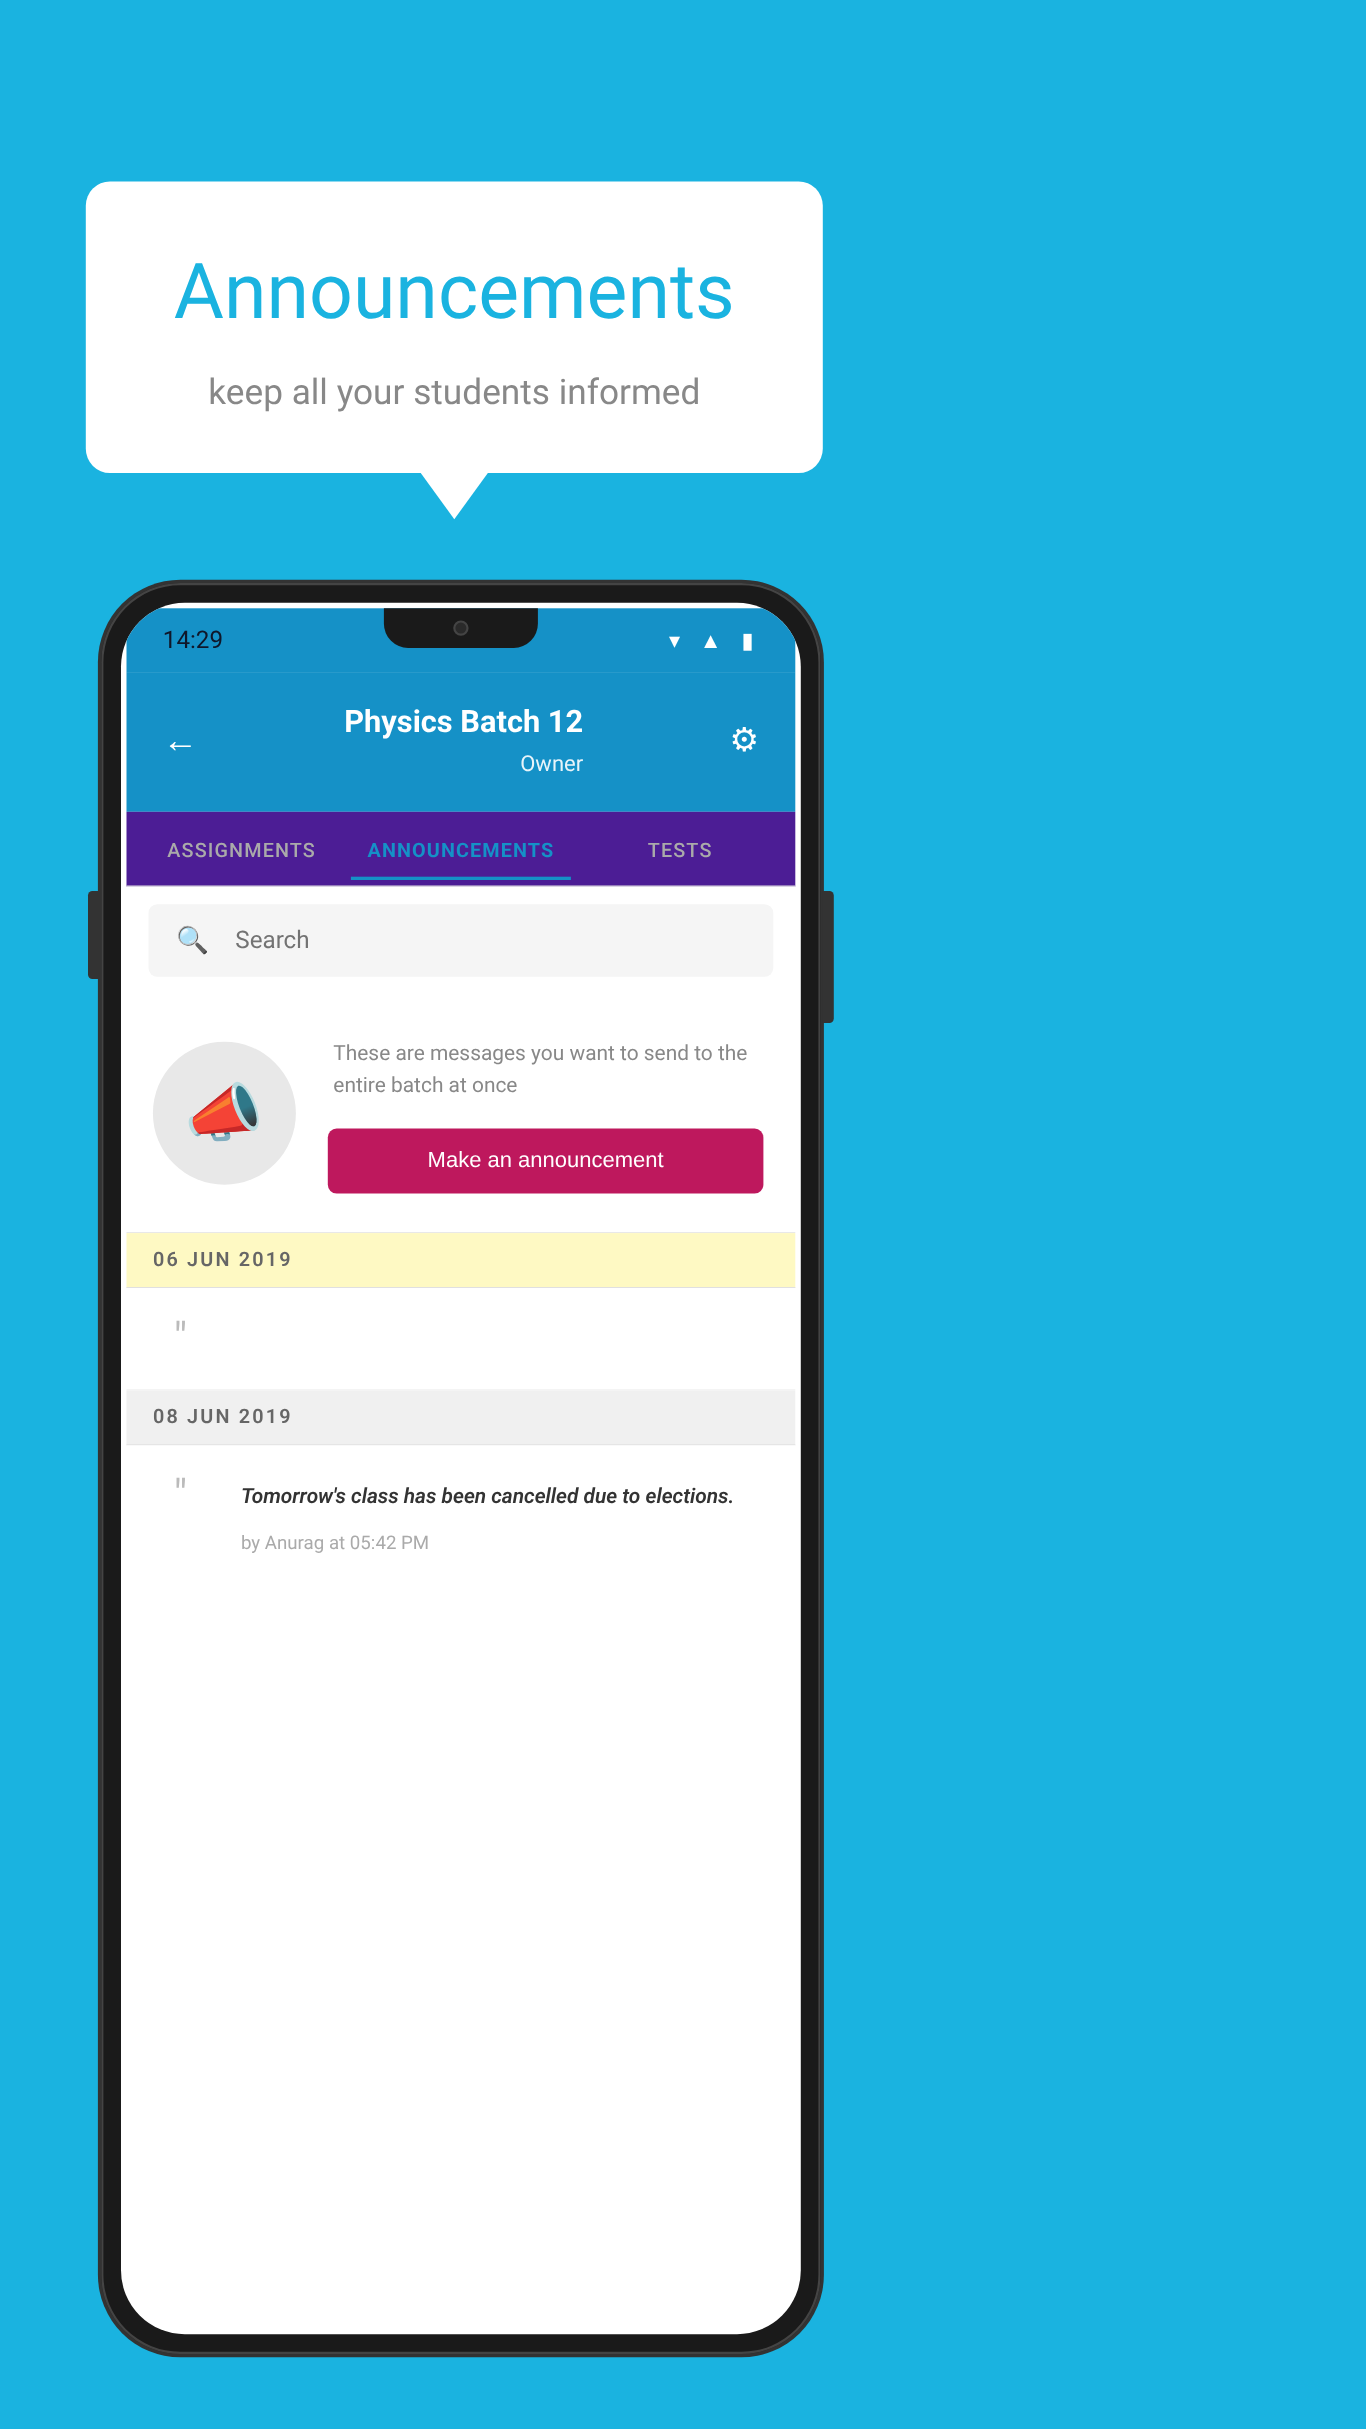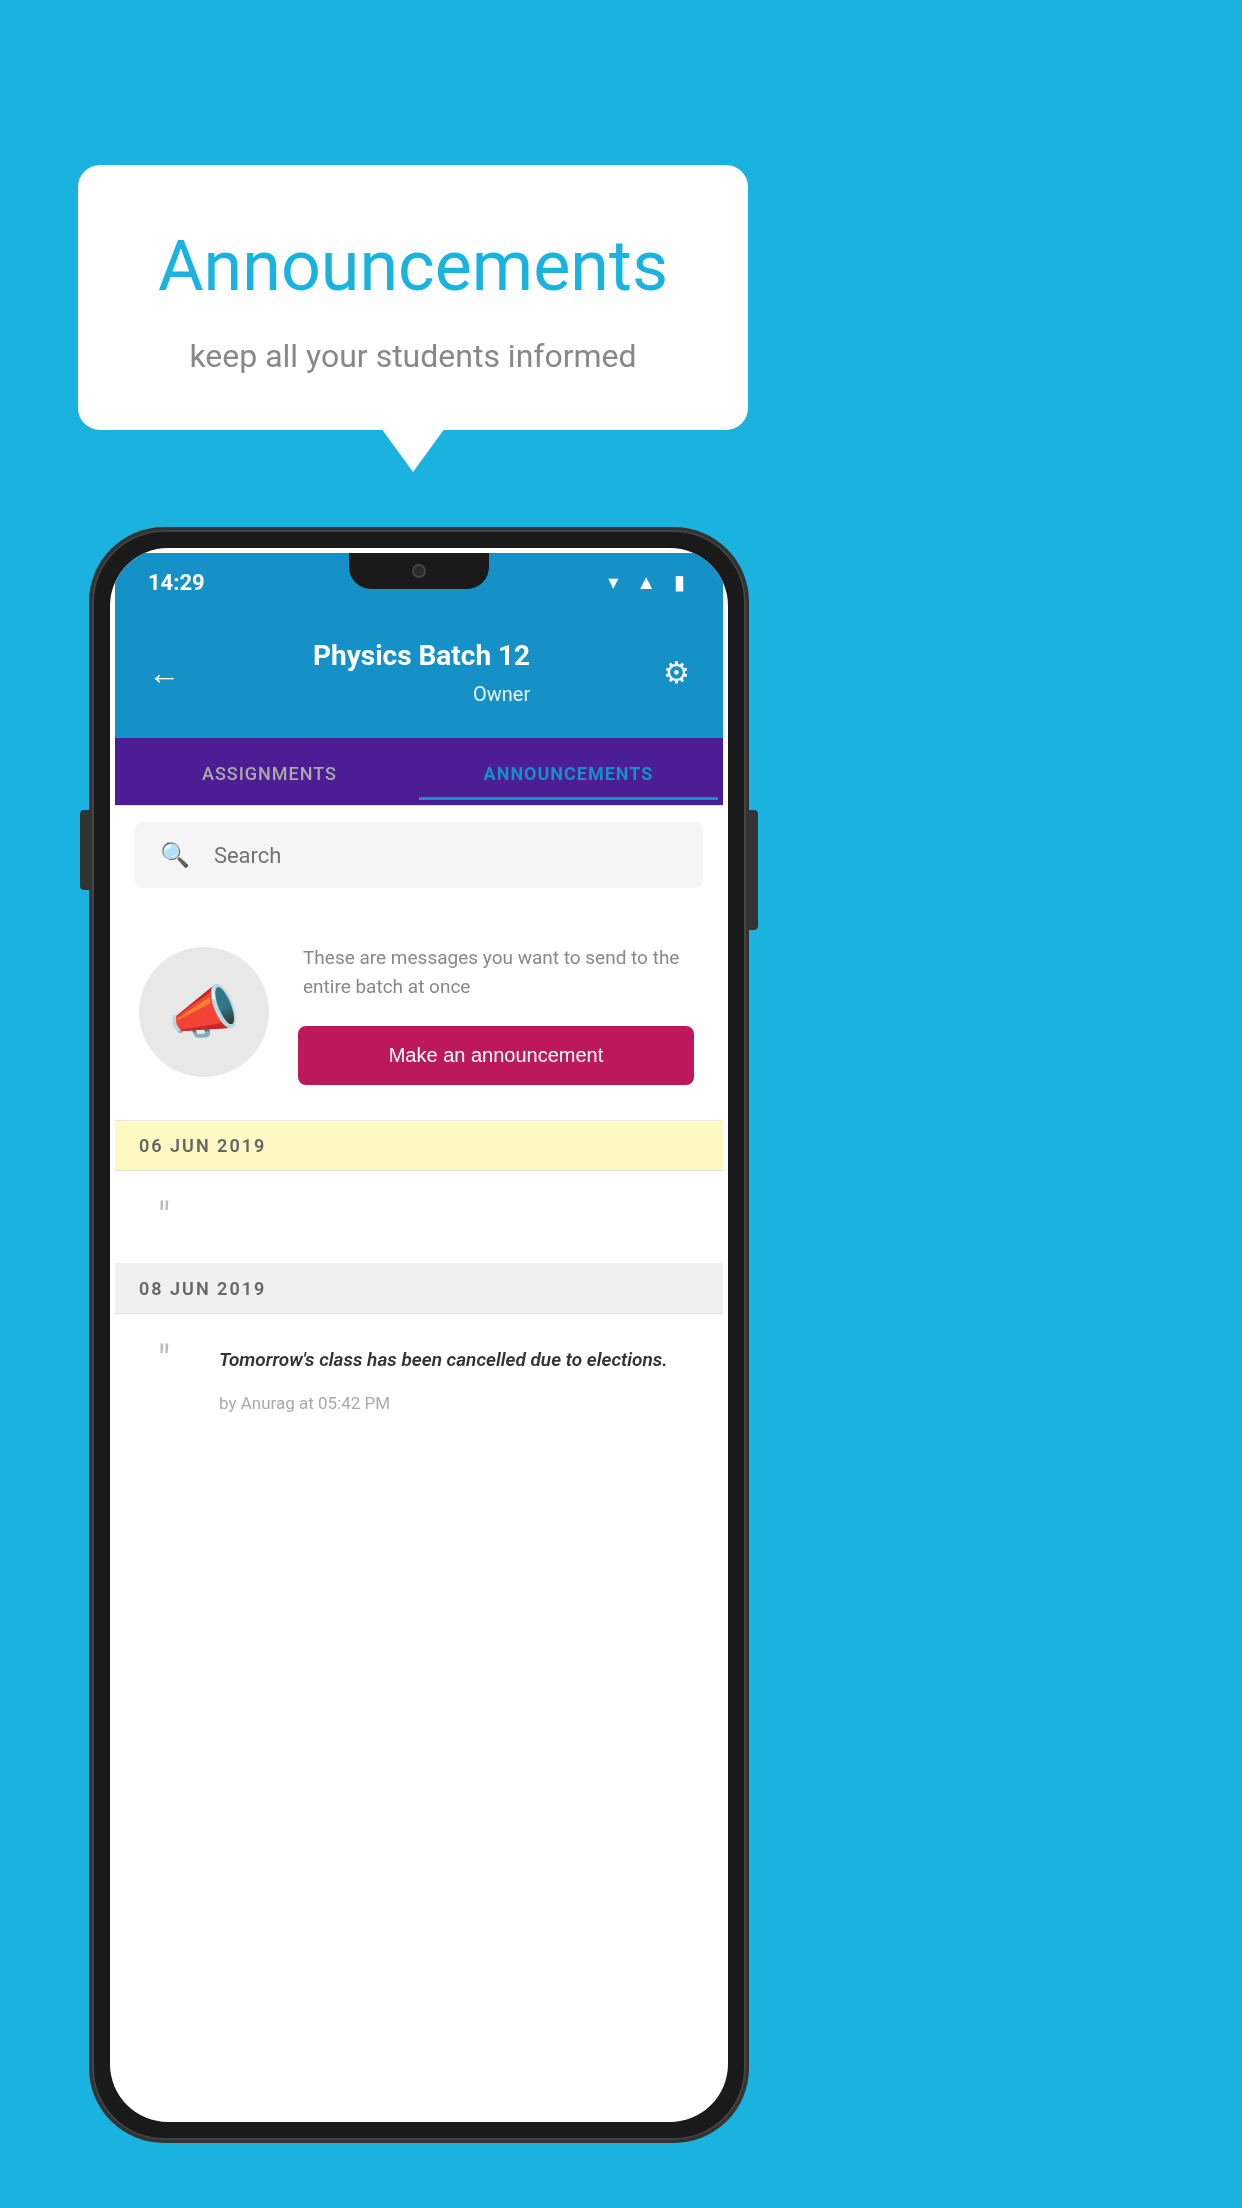--- a/index.html
+++ b/index.html
@@ -133,23 +133,23 @@
 
     .camera-dot {
       width: 14px;
       height: 14px;
       background: #2a2a2a;
       border-radius: 50%;
       border: 2px solid #444;
     }
 
     .status-time {
-      color: #ffffff;
+      color: #0f172a;
       font-size: 22px;
-      font-weight: 700;
+      font-weight: 400;
     }
 
     .status-icons {
       display: flex;
       align-items: center;
       gap: 8px;
     }
 
     .signal-icon {
       color: white;
@@ -403,20 +403,23 @@
         <span class="header-gear">⚙</span>
       </div>
 
       <div class="tabs-bar">
         <div class="tab-item">
           <span>ASSIGNMENTS</span>
         </div>
         <div class="tab-item active">
           <span>ANNOUNCEMENTS</span>
         </div>
+        <div class="tab-item">
+          <span>TESTS</span>
+        </div>
       </div>
 
       <div class="search-container">
         <div class="search-bar">
           <span class="search-icon">🔍</span>
           <span class="search-text">Search</span>
         </div>
       </div>
 
       <div class="announcement-prompt">

